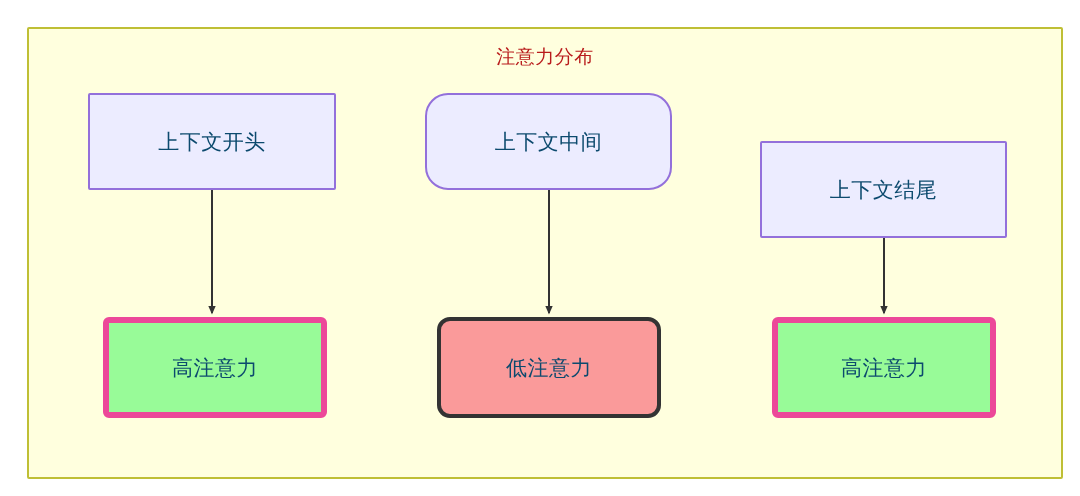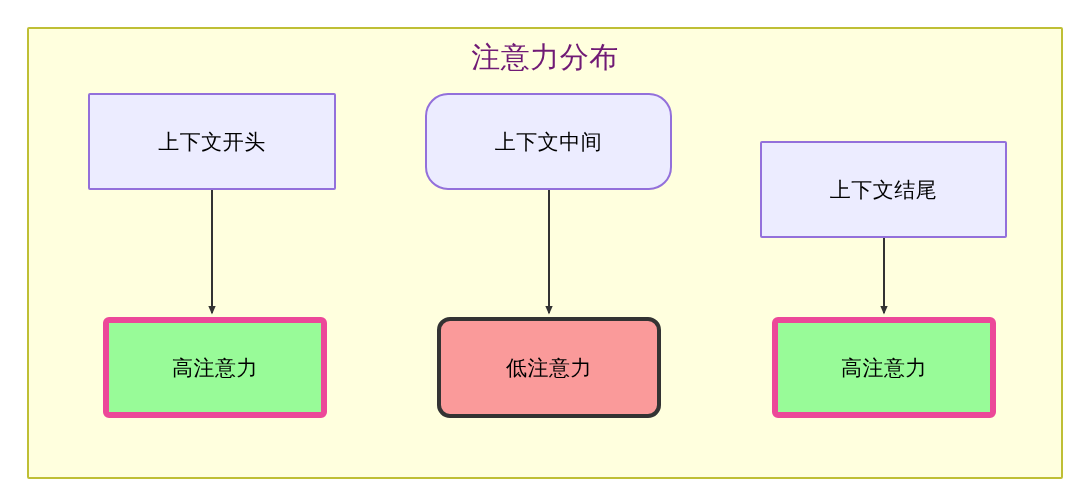--- a/index.html
+++ b/index.html
@@ -29,33 +29,33 @@
     background: #ffffde;
     border: 2px solid #bfbf35;
     border-radius: 2px;
   }
   .subgraph-title {
     position: absolute;
     left: 0;
     top: 14px;
     width: 100%;
     text-align: center;
-    font-size: 29px;
-    color: #701a75;
+    font-size: 19px;
+    color: #b91c1c;
     letter-spacing: 0.5px;
     line-height: 28px;
   }
   .node {
     position: absolute;
     box-sizing: border-box;
     display: flex;
     align-items: center;
     justify-content: center;
     font-size: 21px;
-    color: #000000;
+    color: #0c4a6e;
     letter-spacing: 0.5px;
     text-align: center;
   }
   .node.ctx {
     background: #ececff;
     border: 2px solid #9370db;
     border-radius: 2px;
   }
   .node.high {
     background: #98fb98;

